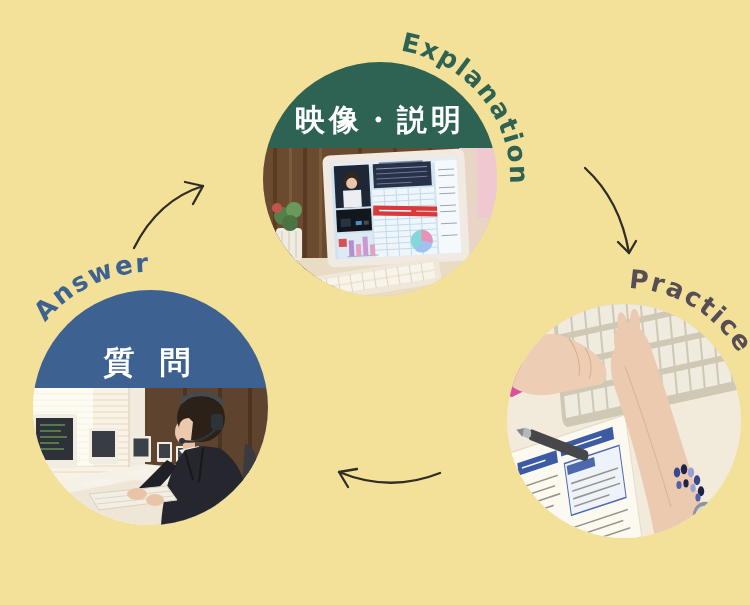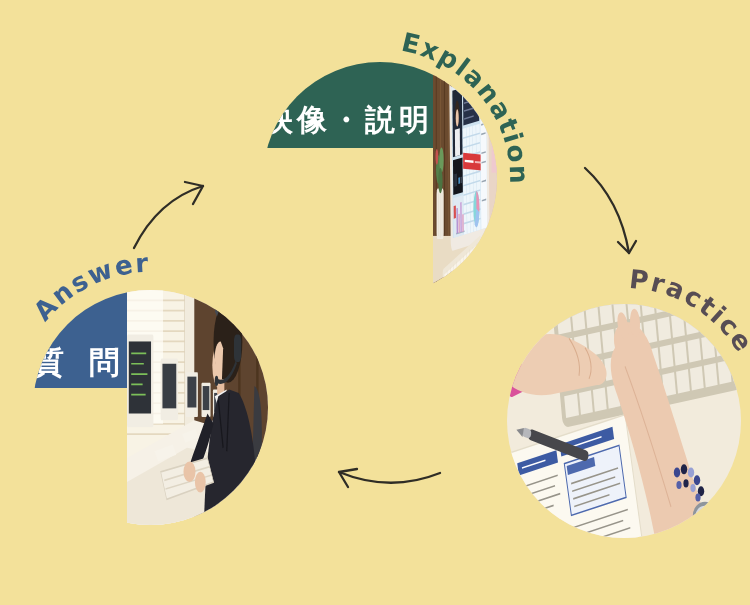--- a/index.html
+++ b/index.html
@@ -2,21 +2,21 @@
 <html><head>
 <meta charset="utf-8">
 <style>
   * { margin:0; padding:0; box-sizing:border-box; }
   html,body { width:750px; height:605px; background:#ffffff; }
   .stage {
     position:relative; width:750px; height:605px;
     background:#f3e19a; overflow:hidden;
     font-family:"DejaVu Sans","Liberation Sans",sans-serif;
   }
-  .node { position:absolute; border-radius:50%; overflow:hidden; display:flex; flex-direction:row; }
+  .node { position:absolute; border-radius:50%; overflow:hidden; display:flex; flex-direction:column; }
   .band { display:flex; align-items:flex-end; justify-content:center; color:#ffffff; font-weight:600; }
   .band span { line-height:1; white-space:nowrap; }
   .photo { flex:1; min-height:0; }
   .photo svg { display:block; width:100%; height:100%; }
 
   #node-explanation { left:263px; top:62px; width:234px; height:234px; }
   #node-explanation .band { height:86px; background:#2e6354; padding-bottom:13px; font-size:30px; letter-spacing:4px; }
 
   #node-answer { left:33px; top:290px; width:235px; height:235px; }
   #node-answer .band { height:98px; background:#3d6190; padding-bottom:10px; font-size:31px; letter-spacing:7px; }

